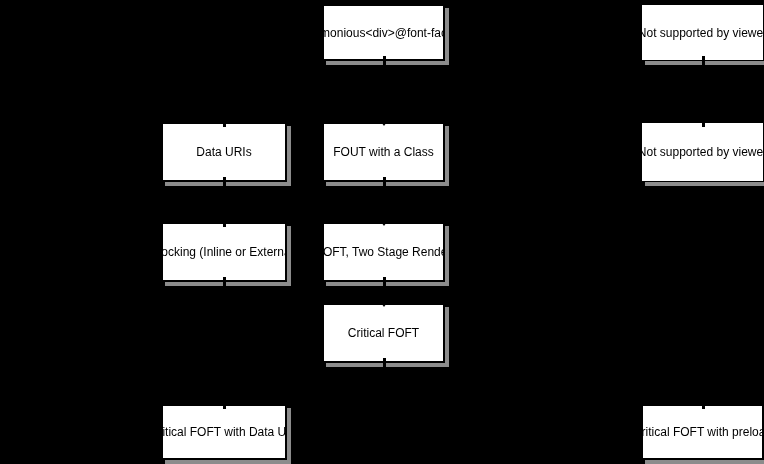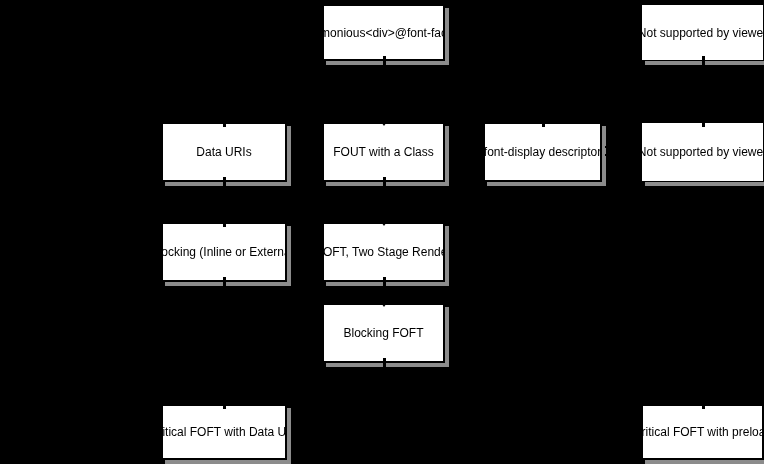--- a/index.html
+++ b/index.html
@@ -85,27 +85,20 @@
       <div class="marker-tick-top"></div>
       <div class="marker-tick-bottom"></div>
     </div>
     <div class="node-wrap" style="left: 322px; top: 122px; width: 123px; height: 60px;">
       <div class="node-box">
         <span class="node-label">FOUT with a Class</span>
       </div>
       <div class="marker-arrow"></div>
       <div class="marker-tick-bottom"></div>
     </div>
-    <div class="node-wrap" style="left: 483px; top: 122px; width: 119px; height: 60px;">
-      <div class="node-box">
-        <span class="node-label">font-display descriptor</span>
-      </div>
-      <div class="marker-tick-top"></div>
-      <div class="marker-dashes"></div>
-    </div>
     <div class="node-wrap" style="left: 641px; top: 122px; width: 123px; height: 60px;">
       <div class="node-box thin">
         <span class="node-label">[Not supported by viewer]</span>
       </div>
       <div class="marker-tick-top"></div>
     </div>
     <div class="node-wrap" style="left: 161px; top: 222px; width: 126px; height: 60px;">
       <div class="node-box">
         <span class="node-label">Blocking (Inline or External)</span>
       </div>
@@ -114,21 +107,21 @@
     </div>
     <div class="node-wrap" style="left: 322px; top: 222px; width: 123px; height: 60px;">
       <div class="node-box">
         <span class="node-label">FOFT, Two Stage Render</span>
       </div>
       <div class="marker-arrow"></div>
       <div class="marker-tick-bottom"></div>
     </div>
     <div class="node-wrap" style="left: 322px; top: 303px; width: 123px; height: 60px;">
       <div class="node-box">
-        <span class="node-label">Blocking FOFT</span>
+        <span class="node-label">Critical FOFT</span>
       </div>
       <div class="marker-arrow"></div>
       <div class="marker-tick-bottom"></div>
     </div>
     <div class="node-wrap" style="left: 161px; top: 404px; width: 126px; height: 56px;">
       <div class="node-box">
         <span class="node-label">Critical FOFT with Data URI</span>
       </div>
       <div class="marker-tick-top"></div>
     </div>

